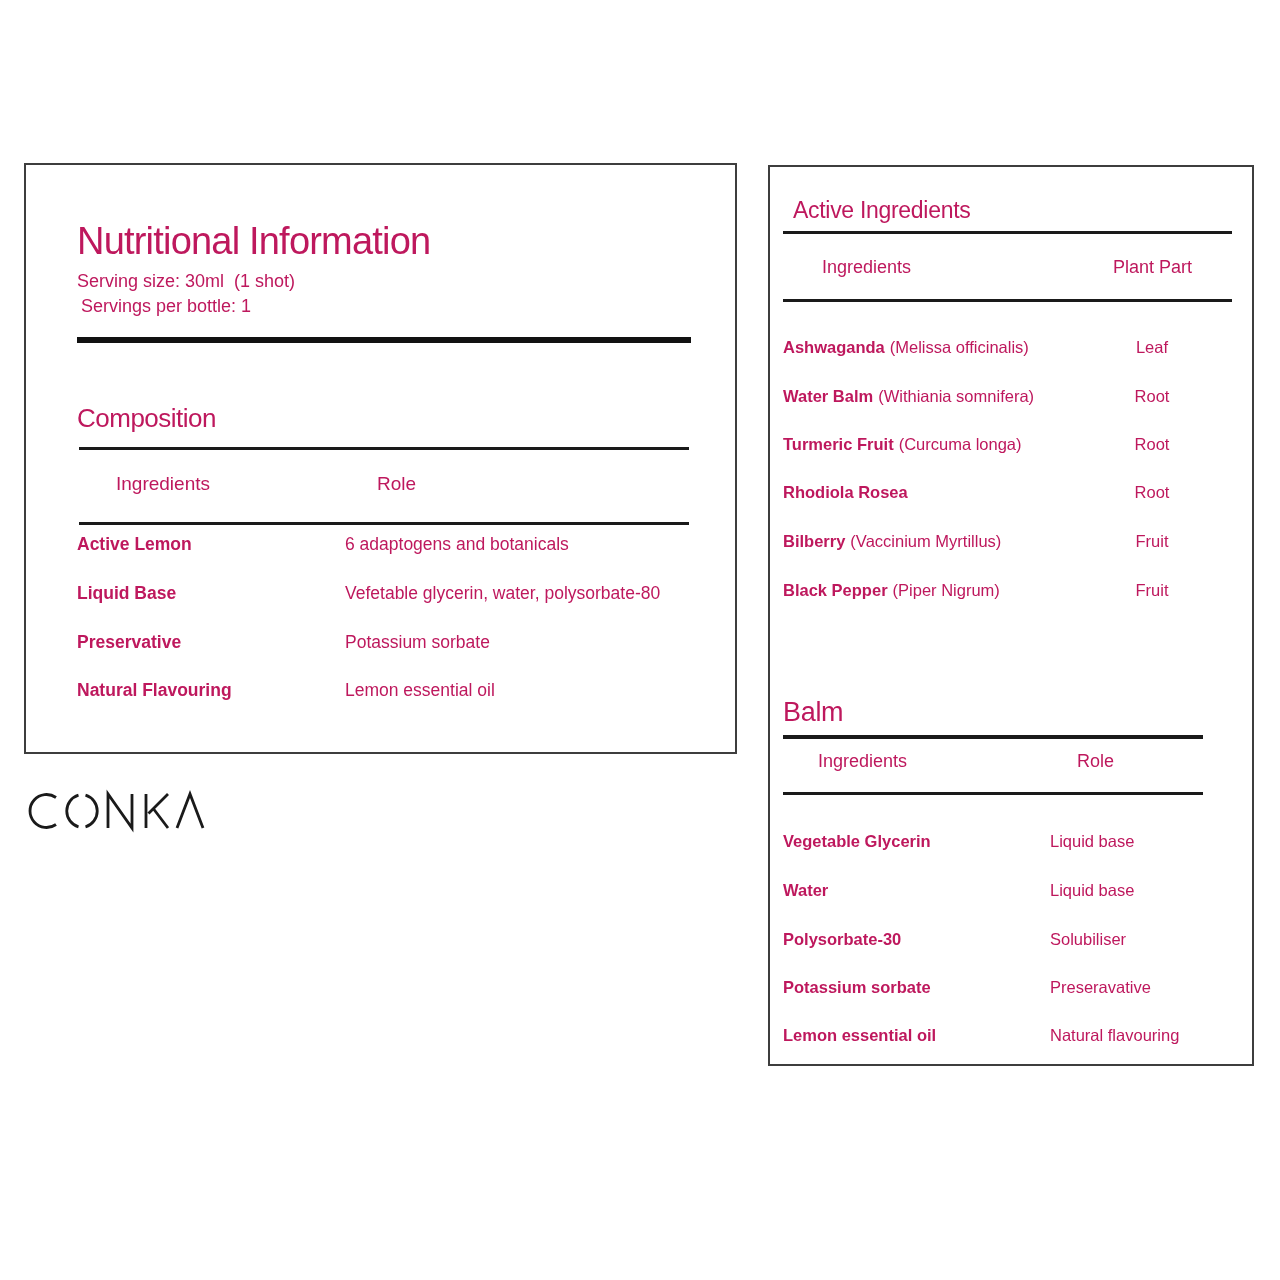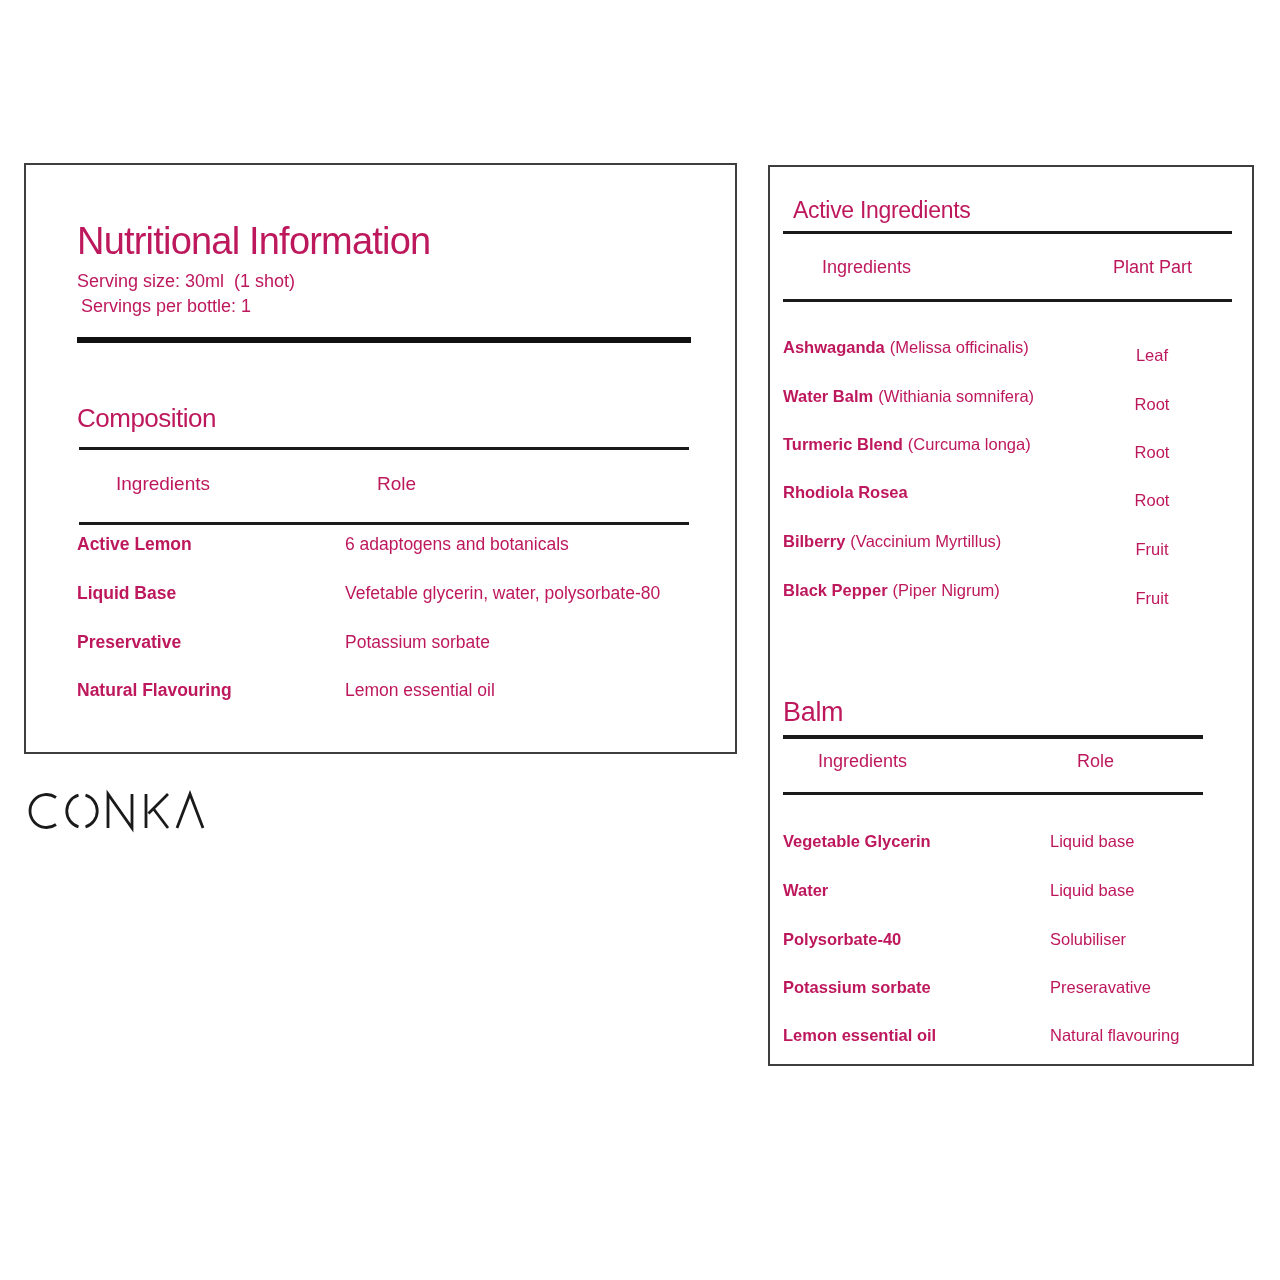--- a/index.html
+++ b/index.html
@@ -31,21 +31,21 @@
   .cr-0 { top:369px; } .cr-1 { top:418px; } .cr-2 { top:467px; } .cr-3 { top:515px; }
   .comp-row .label, .comp-row .value { top:0; }
 
   
   .ai-heading    { left:23px; top:11px;  font-size:23px; letter-spacing:-0.3px; font-weight:400; }
   .rp-rule-a     { left:13px; top:64px;  width:449px; height:3px; }
   .rp-col-ing    { left:52px;  top:90px; font-size:18px; }
   .rp-col-part   { left:343px; top:90px; font-size:18px; }
   .rp-rule-b     { left:13px; top:132px; width:449px; height:3px; }
   .ai-row        { position:absolute; left:0; width:100%; font-size:16.5px; line-height:20px; }
-  .ai-row .part  { position:absolute; left:322px; top:0; width:120px; text-align:center;margin-top:8px; }
+  .ai-row .part  { position:absolute; left:322px; top:0; width:120px; text-align:center; }
   .ai-0 { top:170px; } .ai-1 { top:219px; } .ai-2 { top:267px; }
   .ai-3 { top:315px; } .ai-4 { top:364px; } .ai-5 { top:413px; }
   .namewrap { position:absolute; left:13px; top:0; white-space:nowrap; }
   .namewrap .nm { font-weight:700; }
   .namewrap .lt { font-weight:400; margin-left:5px; }
 
   .base-heading  { left:13px; top:508px; font-size:27px; letter-spacing:-0.3px; font-weight:400; }
   .rp-rule-c     { left:13px; top:568px; width:420px; height:4px; }
   .bs-col-ing    { left:48px;  top:584px; font-size:18px; }
   .bs-col-role   { left:307px; top:584px; font-size:18px; }
@@ -118,21 +118,21 @@
 
     <div class="ai-row ai-0">
       <span class="namewrap"><span class="nm">Ashwaganda</span><span class="lt">(Melissa officinalis)</span></span>
       <span class="part">Leaf</span>
     </div>
     <div class="ai-row ai-1">
       <span class="namewrap"><span class="nm">Water Balm</span><span class="lt">(Withiania somnifera)</span></span>
       <span class="part">Root</span>
     </div>
     <div class="ai-row ai-2">
-      <span class="namewrap"><span class="nm">Turmeric Blend</span><span class="lt">(Curcuma longa)</span></span>
+      <span class="namewrap"><span class="nm">Turmeric Fruit</span><span class="lt">(Curcuma longa)</span></span>
       <span class="part">Root</span>
     </div>
     <div class="ai-row ai-3">
       <span class="namewrap"><span class="nm">Rhodiola Rosea</span><span class="lt"></span></span>
       <span class="part">Root</span>
     </div>
     <div class="ai-row ai-4">
       <span class="namewrap"><span class="nm">Bilberry</span><span class="lt">(Vaccinium Myrtillus)</span></span>
       <span class="part">Fruit</span>
     </div>
@@ -149,21 +149,21 @@
 
     <div class="base-row bs-0">
       <span class="name">Vegetable Glycerin</span>
       <span class="value">Liquid base</span>
     </div>
     <div class="base-row bs-1">
       <span class="name">Water</span>
       <span class="value">Liquid base</span>
     </div>
     <div class="base-row bs-2">
-      <span class="name">Polysorbate-40</span>
+      <span class="name">Polysorbate-30</span>
       <span class="value">Solubiliser</span>
     </div>
     <div class="base-row bs-3">
       <span class="name">Potassium sorbate</span>
       <span class="value">Preseravative</span>
     </div>
     <div class="base-row bs-4">
       <span class="name">Lemon essential oil</span>
       <span class="value">Natural flavouring</span>
     </div>

